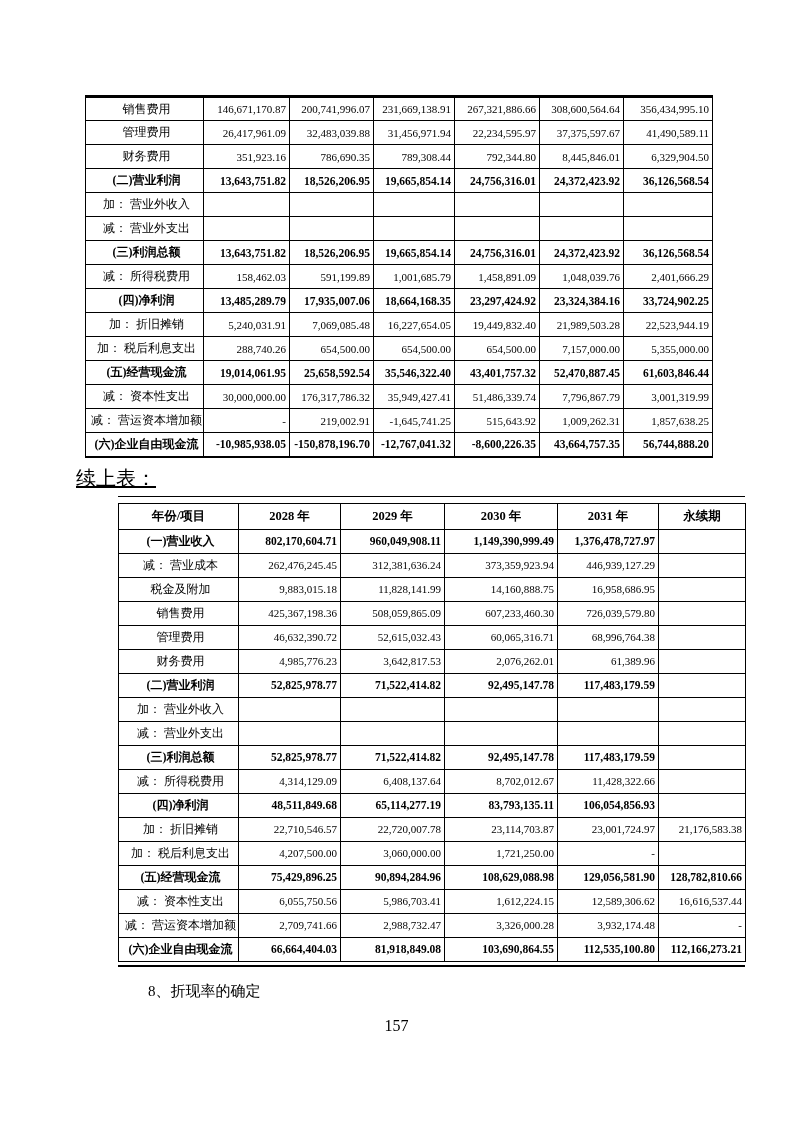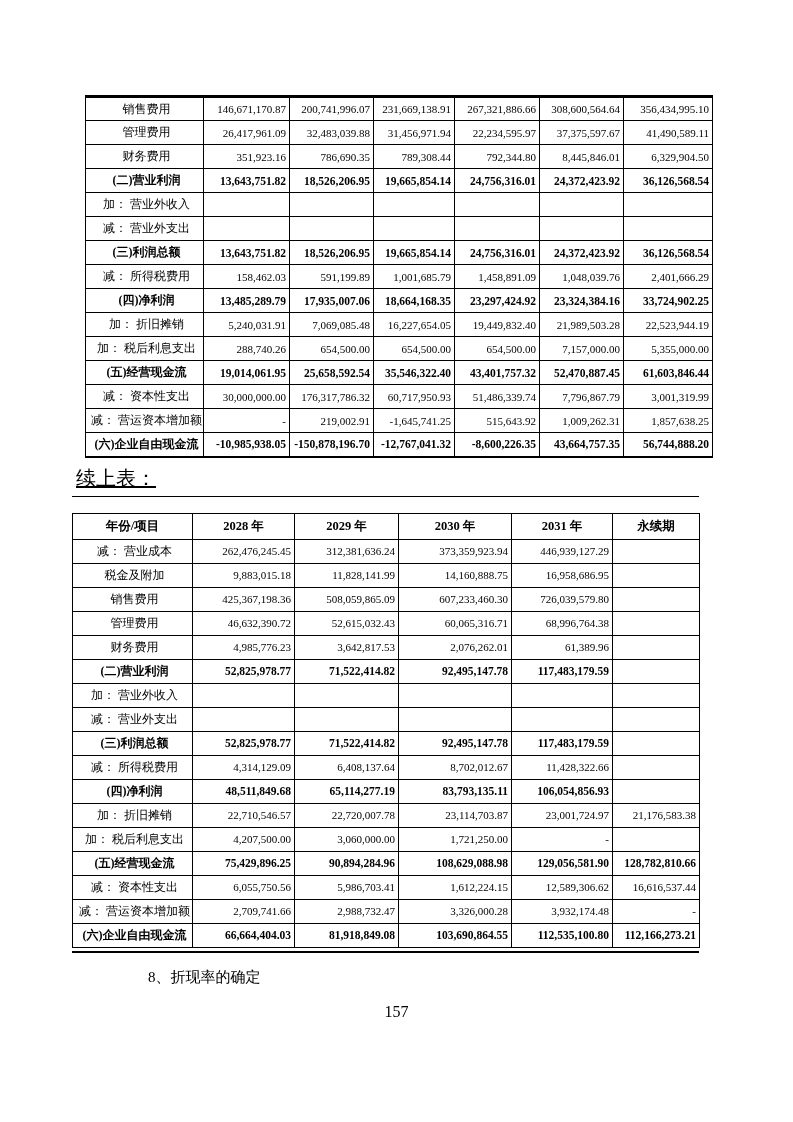--- a/index.html
+++ b/index.html
@@ -39,25 +39,25 @@
   td.num   { text-align: right; padding-right: 3px; font-size: 11px; }
   tr.bold td { font-weight: bold; }
   tr.bold td.num { font-size: 11.5px; }
 
   .t1 {
     margin-top: 95px;
     border-top: 3px solid #000;
     border-bottom: 2.5px solid #000;
   }
   .t2wrap {
-    margin-left: 72px;
+    margin-left: 118px;
     width: 627px;
     border-top: 1.5px solid #000;
     border-bottom: 2.5px solid #000;
-    padding: 16px 0 3px 0;
+    padding: 6px 0 3px 0;
   }
   .t2wrap table { margin-left: 0; width: 100%; }
 
   .continue {
     margin: 10px 0 8px 76px;
     font-size: 20px;
     line-height: 20px;
     text-decoration: underline;
   }
   .heading {
@@ -192,21 +192,21 @@
           <td class="num">25,658,592.54</td>
           <td class="num">35,546,322.40</td>
           <td class="num">43,401,757.32</td>
           <td class="num">52,470,887.45</td>
           <td class="num">61,603,846.44</td>
         </tr>
         <tr>
           <td class="label">减： 资本性支出</td>
           <td class="num">30,000,000.00</td>
           <td class="num">176,317,786.32</td>
-          <td class="num">60,717,950.93</td>
+          <td class="num">35,949,427.41</td>
           <td class="num">51,486,339.74</td>
           <td class="num">7,796,867.79</td>
           <td class="num">3,001,319.99</td>
         </tr>
         <tr>
           <td class="label">减： 营运资本增加额</td>
           <td class="num">-</td>
           <td class="num">219,002.91</td>
           <td class="num">-1,645,741.25</td>
           <td class="num">515,643.92</td>
@@ -241,20 +241,28 @@
           <tr>
             <th>年份/项目</th>
             <th>2028 年</th>
             <th>2029 年</th>
             <th>2030 年</th>
             <th>2031 年</th>
             <th>永续期</th>
           </tr>
         </thead>
       <tbody>
+          <tr class="bold">
+            <td class="label">(一)营业收入</td>
+            <td class="num">802,170,604.71</td>
+            <td class="num">960,049,908.11</td>
+            <td class="num">1,149,390,999.49</td>
+            <td class="num">1,376,478,727.97</td>
+            <td class="num"></td>
+          </tr>
           <tr>
             <td class="label">减： 营业成本</td>
             <td class="num">262,476,245.45</td>
             <td class="num">312,381,636.24</td>
             <td class="num">373,359,923.94</td>
             <td class="num">446,939,127.29</td>
             <td class="num"></td>
           </tr>
           <tr>
             <td class="label">税金及附加</td>

